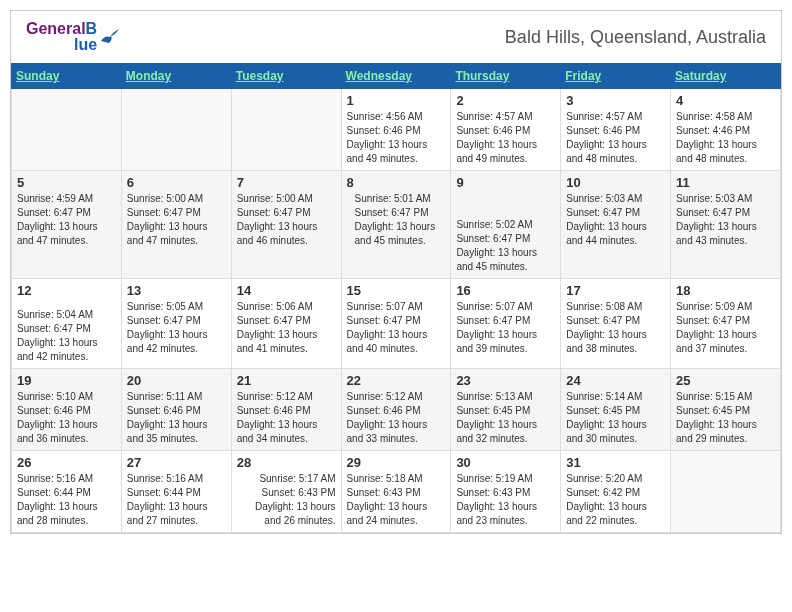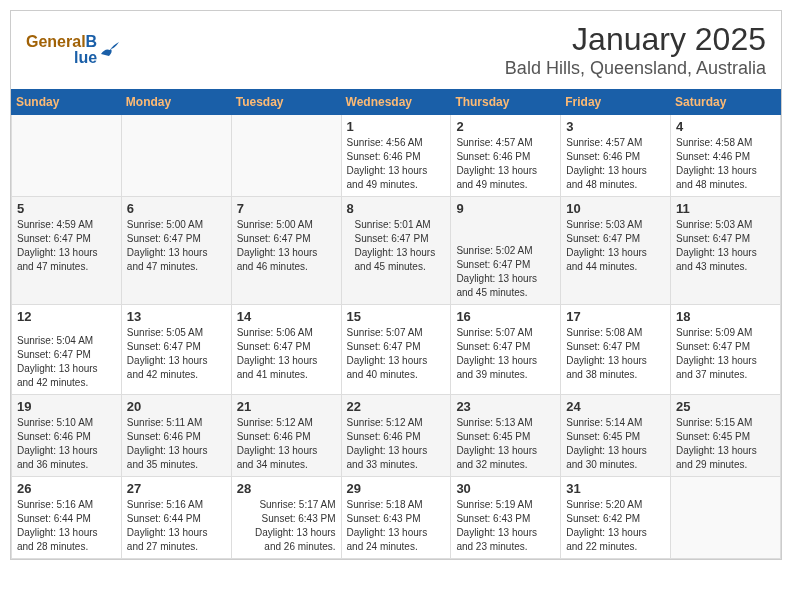--- a/index.html
+++ b/index.html
@@ -32,25 +32,26 @@
       font-size: 18px;
       color: #555;
     }
     .calendar {
       width: 100%;
       border-collapse: collapse;
       margin-top: 5px;
     }
     .calendar th {
       background: #1a5fa8;
-      color: #fdba74;
+      color: #86efac;
       font-size: 12px;
       padding: 5px 4px;
       text-align: left;
       border: 1px solid #1a5fa8;
+      text-decoration: underline;
     }
     .calendar td {
       border: 1px solid #ddd;
       vertical-align: top;
       padding: 4px 5px;
       width: 14.28%;
       min-height: 80px;
       font-size: 10.5px;
       color: #333;
     }
@@ -82,21 +83,21 @@
       display: flex;
       flex-direction: column;
     }
     .logo-line1 {
       font-size: 16px;
       font-weight: bold;
       color: #333;
       line-height: 1;
     }
     .logo-line1 .general {
-      color: #a16207;
+      color: #701a75;
     }
     .logo-line2 {
       font-size: 16px;
       font-weight: bold;
       color: #1a5fa8;
       line-height: 1;
       text-align: right;
     }
     .bird-svg {
       margin-left: 2px;
@@ -112,21 +113,20 @@
         <div class="logo-line1">
           <span class="general">General</span><span style="color:#1a5fa8;">B</span>
         </div>
         <div class="logo-line2">lue</div>
       </div>
       <svg class="bird-svg" width="22" height="20" viewBox="0 0 22 20">
         <path d="M2 14 Q6 8 11 10 Q14 5 20 2 Q16 8 12 9 Q14 12 10 16 Z" fill="#1a5fa8"></path>
       </svg>
     </div>
     <div class="title-area">
-      <div class="month-title">January 2025</div>
       <div class="subtitle">Bald Hills, Queensland, Australia</div>
     </div>
   </div>
 
   <table class="calendar">
     <thead>
       <tr>
         <th>Sunday</th>
         <th>Monday</th>
         <th>Tuesday</th>

